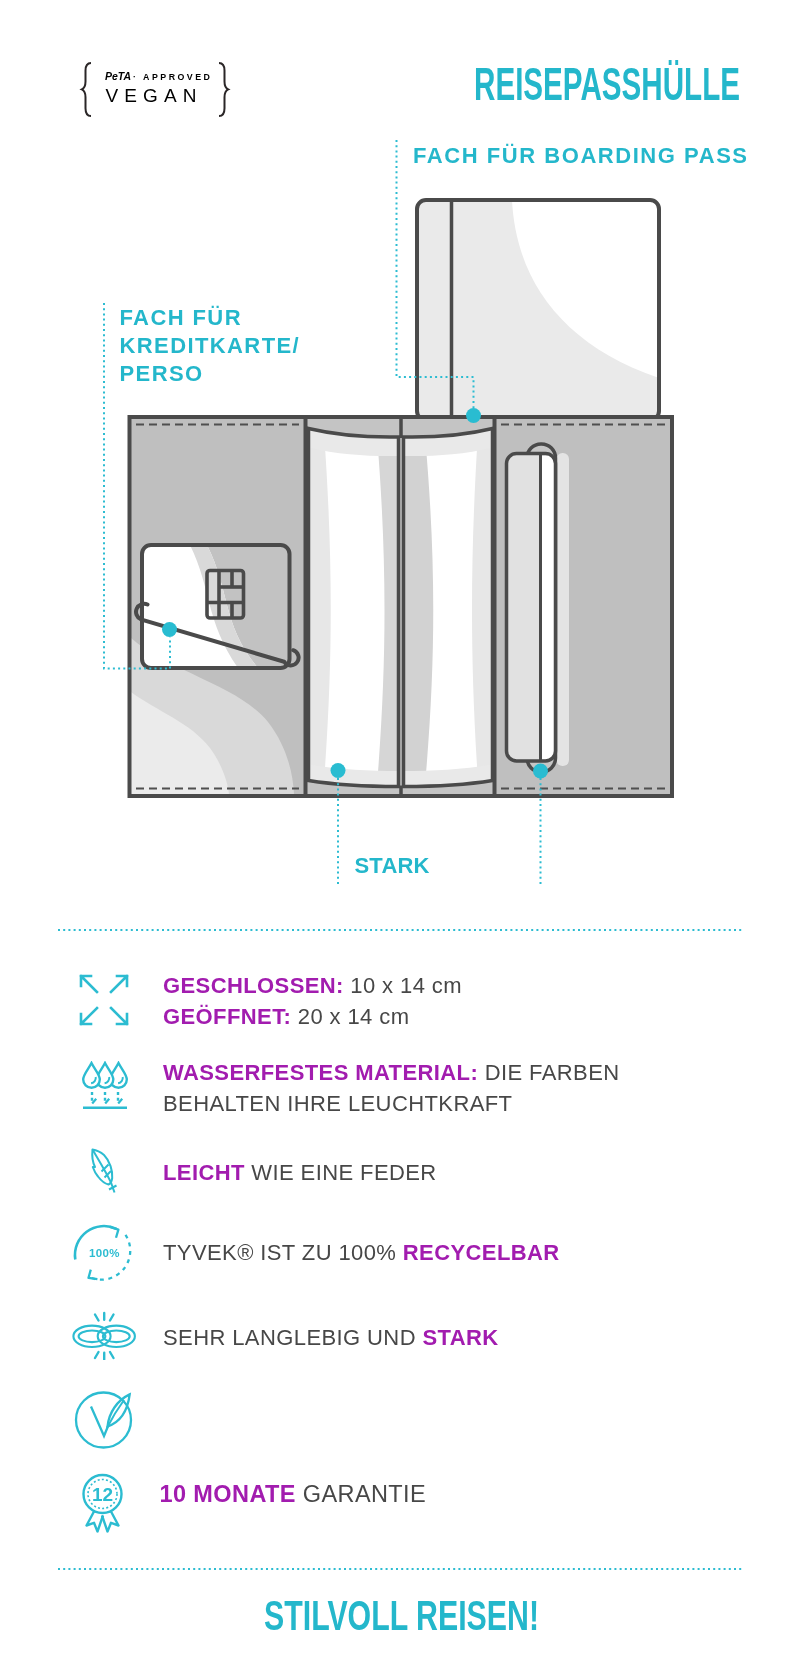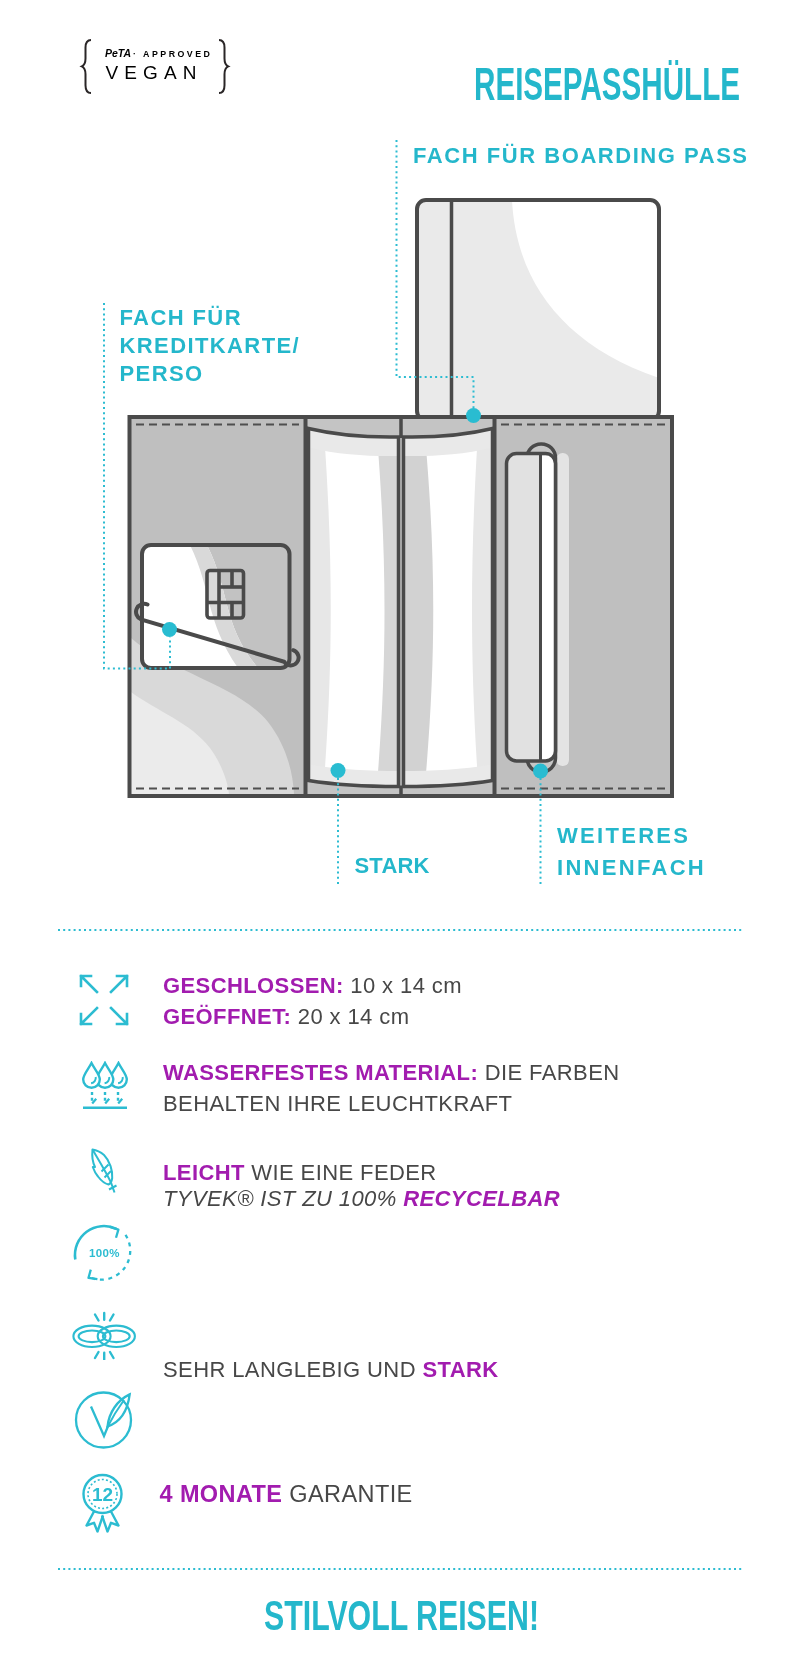--- a/index.html
+++ b/index.html
@@ -8,21 +8,21 @@
   .abs{position:absolute;}
   .lbl{position:absolute;color:#24b7cb;font-weight:bold;font-size:22px;letter-spacing:1.2px;line-height:28px;white-space:nowrap;}
   .row{position:absolute;left:163px;font-size:22px;color:#474747;letter-spacing:0.4px;line-height:31px;white-space:nowrap;}
   .row b{color:#a21caf;}
   .bigtitle{position:absolute;color:#24b7cb;font-weight:bold;white-space:nowrap;transform-origin:left top;}
 </style>
 </head>
 <body>
 <div class="page">
 
-  <div class="abs" id="peta-logo" style="left:79px;top:38px;width:152px;height:58px;color:#b91c1c;">
+  <div class="abs" id="peta-logo" style="left:79px;top:61px;width:152px;height:58px;color:#b91c1c;">
     <svg width="152" height="58" viewBox="0 0 152 58">
 
       <path d="M12,2 C8,2 6.5,4.6 6.5,9.6 L6.5,20.5 C6.5,25 5.2,27.3 2.8,28.4 C5.2,29.5 6.5,31.8 6.5,36.3 L6.5,47.2 C6.5,52.4 8,55 12,55" fill="none" stroke="#2a2627" stroke-width="2"></path>
 
       <path d="M140,2 C144,2 145.5,4.6 145.5,9.6 L145.5,20.5 C145.5,25 146.8,27.3 149.2,28.4 C146.8,29.5 145.5,31.8 145.5,36.3 L145.5,47.2 C145.5,52.4 144,55 140,55" fill="none" stroke="#2a2627" stroke-width="2"></path>
 
       <text x="26" y="19" font-size="10.5" font-weight="bold" font-style="italic" font-family="Liberation Sans, sans-serif">PeTA</text>
       <text x="54" y="18.8" font-size="8.8" font-weight="bold" letter-spacing="2.5" font-family="Liberation Sans, sans-serif">· APPROVED</text>
 
       <text x="26.5" y="41" font-size="19" font-weight="normal" letter-spacing="6.1" font-family="Liberation Sans, sans-serif">VEGAN</text>
@@ -30,21 +30,20 @@
   </div>
 
   <div class="bigtitle" id="title" style="left:473.5px;top:56.5px;font-size:46px;transform:scaleX(0.6437);">REISEPASSHÜLLE</div>
 
   <div class="lbl" style="left:413px;top:141.5px;letter-spacing:1.55px;">FACH FÜR BOARDING PASS</div>
 
   <div class="lbl" style="left:119.5px;top:304px;letter-spacing:1.4px;">FACH FÜR<br>KREDITKARTE/<br>PERSO</div>
 
   <div class="lbl" style="left:354.5px;top:851.5px;letter-spacing:0.2px;">STARK</div>
 
-  <div class="lbl" style="left:557px;top:819.5px;line-height:32px;letter-spacing:2.3px;">WEITERES<br>INNENFACH</div>
 
   <svg class="abs" style="left:0;top:0;" width="800" height="900" viewBox="0 0 800 900">
     <defs>
       <clipPath id="cpPocket">
           <rect x="417" y="200" width="242" height="220" rx="9"></rect>
         </clipPath>
       <clipPath id="cpLeftPanel">
           <rect x="131" y="419" width="172.5" height="375"></rect>
         </clipPath>
       <clipPath id="cpCard">
@@ -146,23 +145,23 @@
     <circle cx="540.5" cy="771" r="7.5" fill="#29bcd1"></circle>
   </svg>
 
   <svg class="abs" style="left:0;top:925px;" width="800" height="10" viewBox="0 0 800 10">
     <line x1="58" y1="5" x2="743" y2="5" stroke="#2cbcd1" stroke-width="2" stroke-dasharray="2 3.2"></line>
   </svg>
 
   <div class="row" style="top:970px;"><b>GESCHLOSSEN:</b> 10 x 14 cm<br><b>GEÖFFNET:</b> 20 x 14 cm</div>
   <div class="row" style="top:1157px;"><b>LEICHT</b> WIE EINE FEDER</div>
   <div class="row" style="top:1057px;"><b>WASSERFESTES MATERIAL:</b> DIE FARBEN<br>BEHALTEN IHRE LEUCHTKRAFT</div>
-  <div class="row" style="top:1183px;font-style:italic;">TYVEK® IST ZU 100% <b>RECYCELBAR</b></div>
-  <div class="row" style="top:1322px;margin-top:32px;">SEHR LANGLEBIG UND <b>STARK</b></div>
-  <div class="row" style="top:1478.5px;left:159.5px;font-size:23.5px;"><b>4 MONATE</b> GARANTIE</div>
+  <div class="row" style="top:1237px;">TYVEK® IST ZU 100% <b>RECYCELBAR</b></div>
+  <div class="row" style="top:1322px;">SEHR LANGLEBIG UND <b>STARK</b></div>
+  <div class="row" style="top:1478.5px;left:159.5px;font-size:23.5px;"><b>10 MONATE</b> GARANTIE</div>
 
   <svg class="abs" style="left:75px;top:973px;" width="58" height="55" viewBox="0 0 58 55">
     <g stroke="#2cbcd1" stroke-width="2.6" fill="none" stroke-linecap="square">
       <path d="M22,19 L6,3 M6,13 L6,3 L16,3"></path>
       <path d="M36,19 L52,3 M42,3 L52,3 L52,13"></path>
       <path d="M22,35 L6,51 M6,41 L6,51 L16,51"></path>
       <path d="M36,35 L52,51 M52,41 L52,51 L42,51"></path>
     </g>
   </svg>
 

